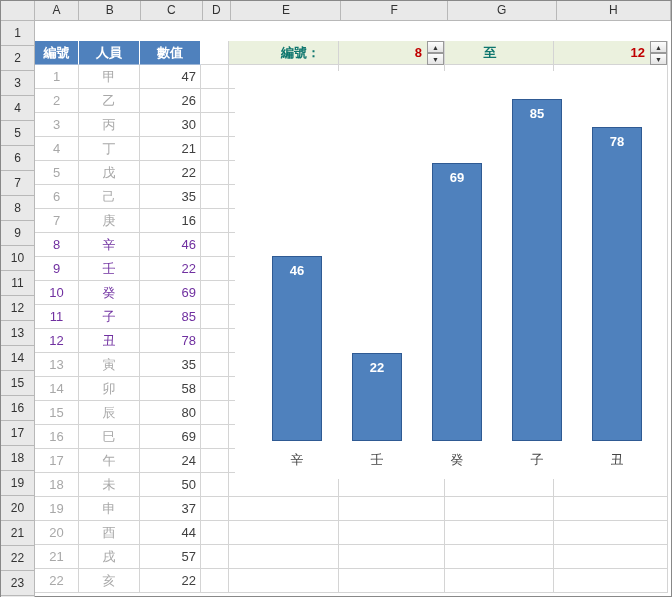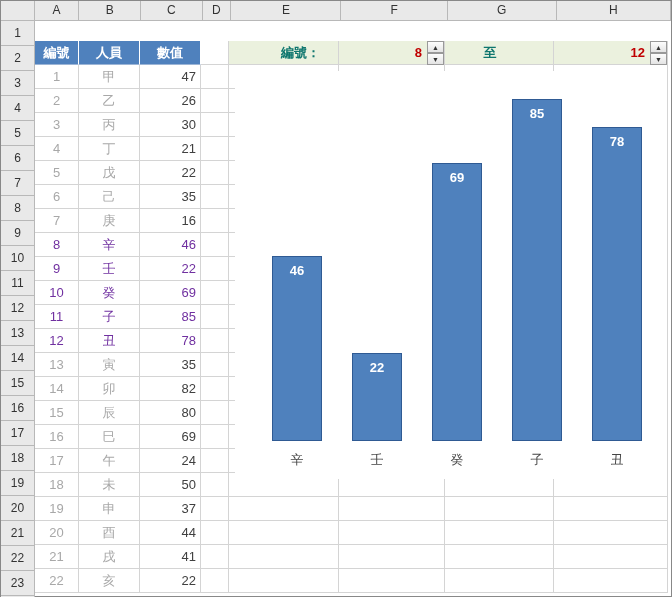--- a/index.html
+++ b/index.html
@@ -354,21 +354,21 @@
           <div class="cell wC tC">35</div>
           <div class="cell wD"></div>
           <div class="cell wE"></div>
           <div class="cell wF"></div>
           <div class="cell wG"></div>
           <div class="cell wH"></div>
         </div>
         <div class="row">
           <div class="cell wA tA">14</div>
           <div class="cell wB tB">卯</div>
-          <div class="cell wC tC">82</div>
+          <div class="cell wC tC">58</div>
           <div class="cell wD"></div>
           <div class="cell wE"></div>
           <div class="cell wF"></div>
           <div class="cell wG"></div>
           <div class="cell wH"></div>
         </div>
         <div class="row">
           <div class="cell wA tA">15</div>
           <div class="cell wB tB">辰</div>
           <div class="cell wC tC">80</div>
@@ -424,21 +424,21 @@
           <div class="cell wC tC">44</div>
           <div class="cell wD"></div>
           <div class="cell wE"></div>
           <div class="cell wF"></div>
           <div class="cell wG"></div>
           <div class="cell wH"></div>
         </div>
         <div class="row">
           <div class="cell wA tA">21</div>
           <div class="cell wB tB">戌</div>
-          <div class="cell wC tC">41</div>
+          <div class="cell wC tC">57</div>
           <div class="cell wD"></div>
           <div class="cell wE"></div>
           <div class="cell wF"></div>
           <div class="cell wG"></div>
           <div class="cell wH"></div>
         </div>
         <div class="row">
           <div class="cell wA tA">22</div>
           <div class="cell wB tB">亥</div>
           <div class="cell wC tC">22</div>

